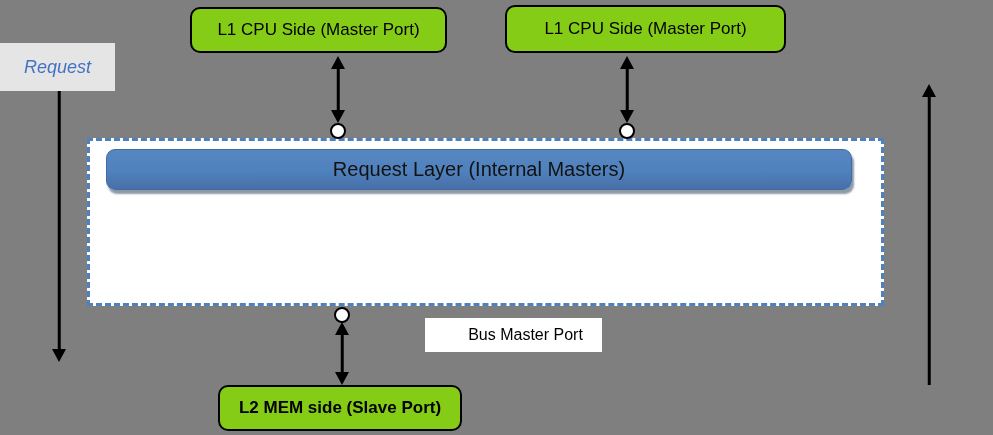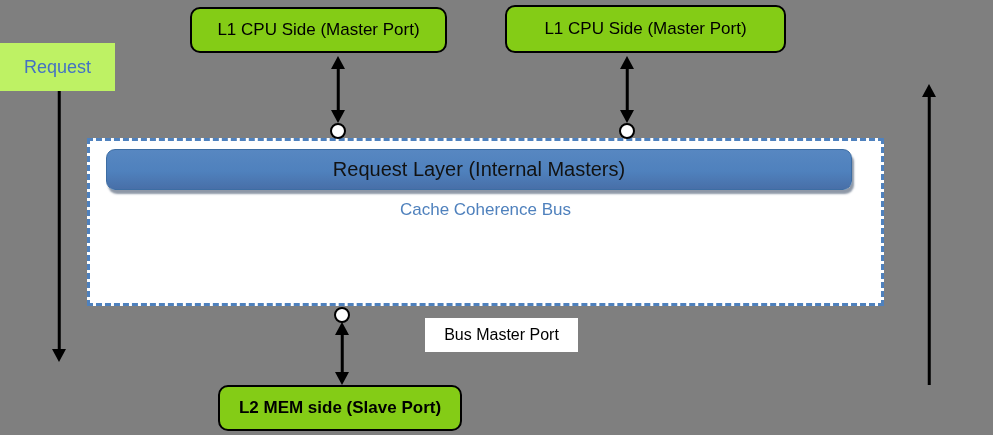--- a/index.html
+++ b/index.html
@@ -31,28 +31,28 @@
 
   
   .tag {
     position:absolute;
     background:#FFFFFF;
     display:flex; align-items:center; justify-content:center;
     font-size:16px; color:#000;
     white-space:nowrap;
   }
   .tag-bus-slave  { left:412px; top:99px;  width:148px; height:33px; }
-  .tag-bus-master { left:425px; top:318px; width:153px; height:34px; }
+  .tag-bus-master { left:425px; top:318px; width:153px; height:34px;padding-left:24px; }
 
   
   .flow-label {
     position:absolute;
-    background:#bef264;
+    background:#e5e5e5;
     display:flex; align-items:center; justify-content:center;
-    font-size:18px; color:#4472C4;
+    font-size:18px; font-style:italic; color:#4472C4;
   }
   .flow-label-request  { left:0px;   top:43px;  width:115px; height:48px; }
   .flow-label-response { left:876px; top:385px; width:117px; height:48px; }
 
   
   .bus-box {
     position:absolute;
     left:87px; top:138px; width:797px; height:168px;
     box-sizing:border-box;
     background:#FFFFFF;
@@ -160,21 +160,20 @@
   <div class="port-circle circle-bottom"></div>
 
   <div class="tag tag-bus-master">
     <span>Bus Master Port</span>
   </div>
 
   <div class="bus-box">
     <div class="layer-bar layer-request">
       <span>Request Layer (Internal Masters)</span>
     </div>
-    <div class="bus-title">Cache Coherence Bus</div>
   </div>
 
   <div class="varrow has-head-up has-head-down arrow-l2">
     <div class="shaft"></div>
     <div class="head-up"></div>
     <div class="head-down"></div>
   </div>
 
   <div class="node node-l2">
     <span>L2 MEM side (Slave Port)</span>

